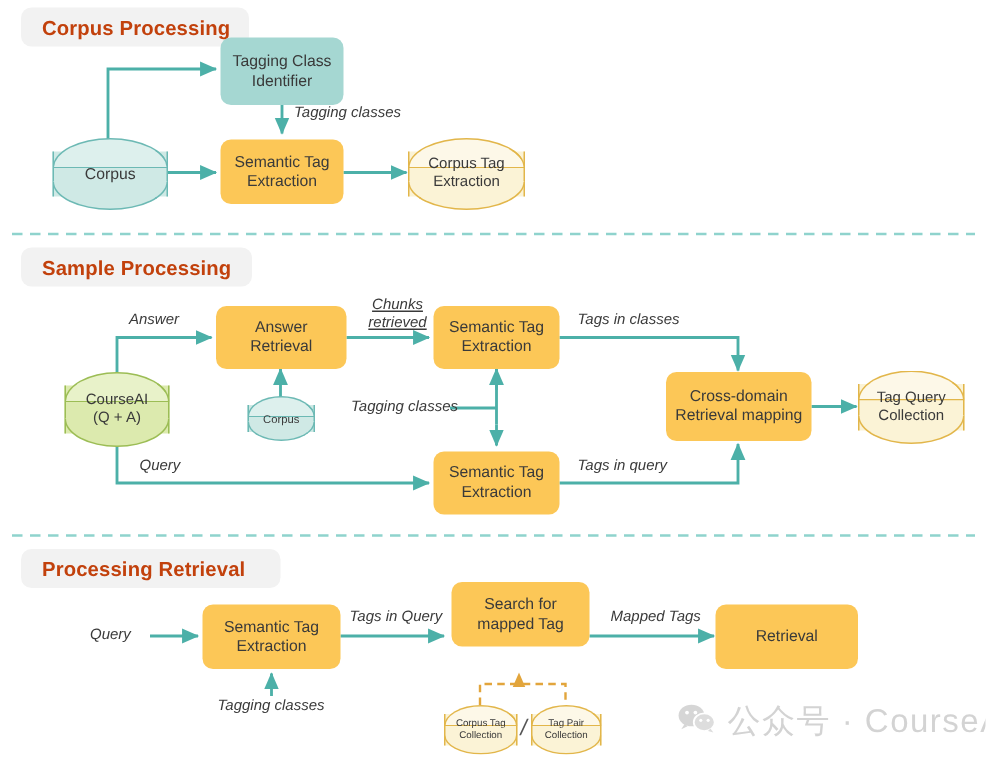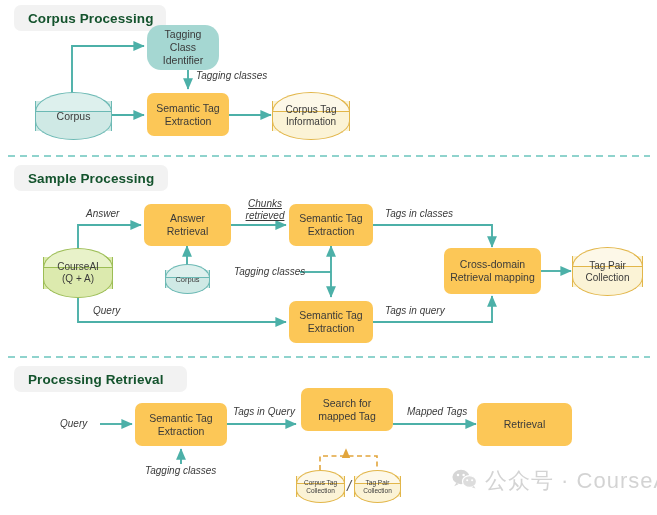--- a/index.html
+++ b/index.html
@@ -7,21 +7,21 @@
     width:657px;height:515px;position:relative;overflow:hidden;
     font-family:"Liberation Sans","DejaVu Sans",sans-serif;
     color:#333;
   }
   .stage{position:absolute;inset:0;}
   svg.wires{position:absolute;left:0;top:0;width:657px;height:515px;pointer-events:none;}
 
   
   .sect-head{
     position:absolute;background:#f2f2f2;border-radius:7px;
-    font-weight:bold;font-size:13.5px;color:#14532d;
+    font-weight:bold;font-size:13.5px;color:#c2410c;
     display:flex;align-items:center;padding:0 14px;
     letter-spacing:.1px;white-space:nowrap;
   }
 
   
   .box{
     position:absolute;border-radius:7px;display:flex;align-items:center;
     justify-content:center;text-align:center;line-height:1.22;
     font-size:10.5px;color:#3a3a3a;box-sizing:border-box;padding:2px 4px;
   }
@@ -122,21 +122,21 @@
     <g fill="none" stroke="#e2a53c" stroke-width="1.6" stroke-dasharray="5 3.5">
       <path d="M320,470 L320,456 L377,456 L377,470"></path>
       <path d="M346,456 L346,449" marker-end="url(#aho)"></path>
     </g>
   </svg>
 
   <div class="sect-head" style="left:14px;top:5px;width:124px;height:26px;">
     <span>Corpus Processing</span>
   </div>
 
-  <div class="box teal" style="left:147px;top:25px;width:72px;height:45px;border-radius:14px;">
+  <div class="box teal" style="left:147px;top:25px;width:82px;height:45px;">
     <span style="white-space:pre-line">Tagging Class
 Identifier</span>
   </div>
 
   <div class="elabel" style="left:196px;top:70px;width:90px;text-align:left;">
     <span>Tagging classes</span>
   </div>
 
   <div class="cyl teal" style="left:35px;top:92px;width:77px;height:48px;">
     <div class="body"></div>
@@ -148,21 +148,21 @@
   <div class="box orange" style="left:147px;top:93px;width:82px;height:43px;">
     <span style="white-space:pre-line">Semantic Tag
 Extraction</span>
   </div>
 
   <div class="cyl yellow" style="left:272px;top:92px;width:78px;height:48px;">
     <div class="body"></div>
     <div class="bot"></div>
     <div class="top"></div>
     <div class="lbl" style="font-size:10px;white-space:pre-line">Corpus Tag
-Information</div>
+Extraction</div>
   </div>
 
   <div class="sect-head" style="left:14px;top:165px;width:126px;height:26px;">
     <span>Sample Processing</span>
   </div>
 
   <div class="elabel" style="left:86px;top:208px;">
     <span>Answer</span>
   </div>
 
@@ -206,21 +206,21 @@
 
   <div class="box orange" style="left:444px;top:248px;width:97px;height:46px;">
     <span style="white-space:pre-line">Cross-domain
 Retrieval mapping</span>
   </div>
 
   <div class="cyl yellow" style="left:572px;top:247px;width:71px;height:49px;">
     <div class="body"></div>
     <div class="bot"></div>
     <div class="top"></div>
-    <div class="lbl" style="font-size:10px;white-space:pre-line">Tag Pair
+    <div class="lbl" style="font-size:10px;white-space:pre-line">Tag Query
 Collection</div>
   </div>
 
   <div class="elabel" style="left:93px;top:305px;">
     <span>Query</span>
   </div>
 
   <div class="box orange" style="left:289px;top:301px;width:84px;height:42px;">
     <span style="white-space:pre-line">Semantic Tag
 Extraction</span>

